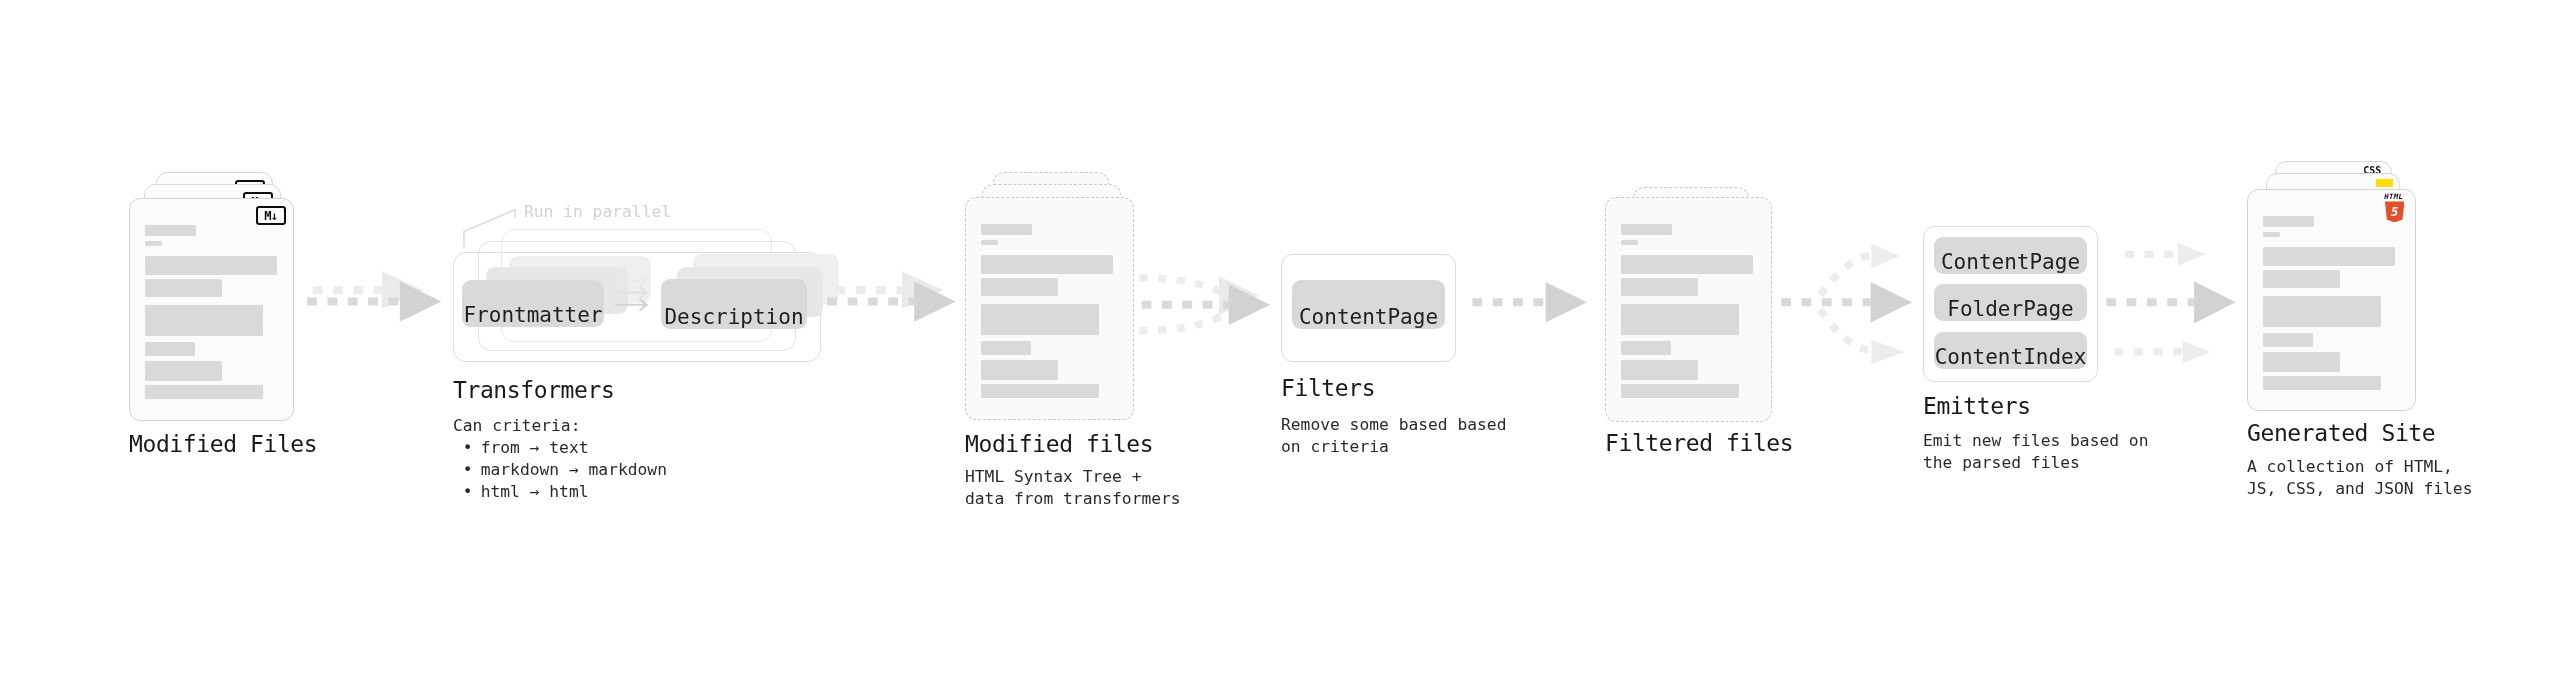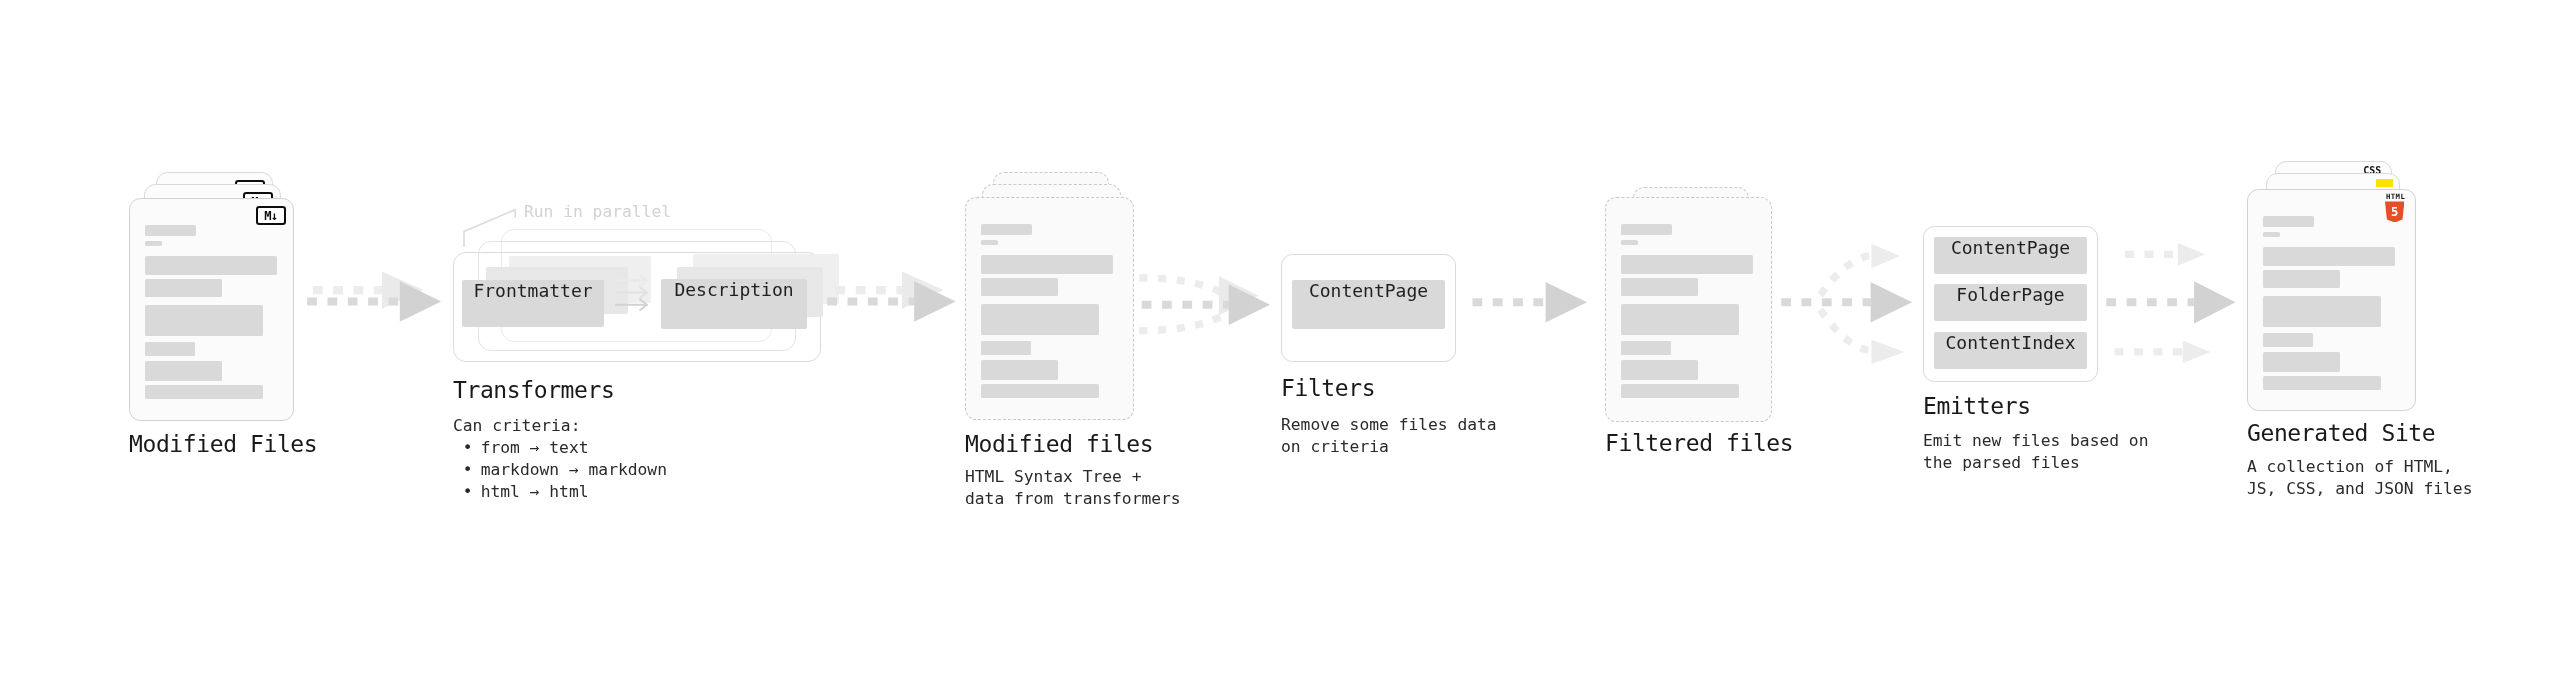--- a/index.html
+++ b/index.html
@@ -26,43 +26,43 @@
   .file-card{position:absolute;background:#fbfbfb;border:1.6px solid #d2d2d2;border-radius:11.4px;}
   .file-card.behind{background:#fcfcfc;border-color:#d8d8d8;}
   .file-card.dashed{background:#fafafa;border:1.6px dashed #c9c9c9;}
   .sk{position:absolute;left:14.6px;background:#d9d9d9;border-radius:1.6px;}
 
   .obox{position:absolute;border:1.6px solid #dcdcdc;border-radius:13px;background:transparent;}
   .obox.l2{border-color:#e3e3e3;}
   .obox.l3{border-color:#eaeaea;}
   .wbox{position:absolute;border:1.6px solid #d9d9d9;border-radius:11.4px;background:#ffffff;}
 
-  .pill{position:absolute;background:#d9d9d9;border-radius:2px;display:flex;align-items:flex-start;justify-content:center;
-        font-size:18px;color:#1f1f1f;white-space:nowrap;}
+  .pill{position:absolute;background:#d9d9d9;border-radius:9px;display:flex;align-items:flex-end;justify-content:center;
+        font-size:21px;color:#1f1f1f;white-space:nowrap;}
   .pill.g1{background:#e7e7e7;}
   .pill.g2{background:#efefef;}
 
   .ntitle{position:absolute;font-size:23px;font-weight:500;color:#191919;letter-spacing:-0.4px;white-space:nowrap;z-index:7;}
   .nsub{position:absolute;font-size:16.3px;color:#2a2a2a;line-height:22px;white-space:pre-line;z-index:7;}
   .faded-label{position:absolute;font-size:16.3px;color:#d2d2d2;white-space:nowrap;z-index:7;}
 
   .tbody{position:absolute;font-size:16.3px;line-height:22px;color:#2a2a2a;white-space:nowrap;z-index:7;}
   .brow{display:block;}
   .brow.bullet{padding-left:9.8px;}
   .bdot{margin-right:8.1px;}
 
   
   .md-badge{position:absolute;top:7.3px;right:7.3px;width:30px;height:18.7px;border:2px solid #0d0d0d;border-radius:3.3px;
             background:#ffffff;display:flex;align-items:center;justify-content:center;
             font-weight:700;font-size:12.2px;letter-spacing:-0.8px;color:#0d0d0d;box-sizing:border-box;}
   .css-badge{position:absolute;top:4.1px;right:9.8px;text-align:center;line-height:1;}
   .css-badge .txt{font-size:10px;font-weight:700;color:#111111;display:block;}
   .css-badge .bar{width:12.2px;height:2.4px;background:#2965f1;margin:0.8px auto 0;border-radius:0.8px;}
   .js-badge{position:absolute;top:4.9px;right:6.5px;width:17px;height:8.1px;background:#ffe000;}
-  .html5-badge{position:absolute;top:3.3px;right:9.8px;width:21px;text-align:right;line-height:1;}
+  .html5-badge{position:absolute;top:3.3px;right:9.8px;width:21px;text-align:left;line-height:1;font-style:italic;}
   .html5-badge .word{font-size:7.3px;font-weight:700;letter-spacing:0.4px;color:#111111;display:block;}
   .html5-badge .shield{width:19.5px;height:21px;margin:0.8px auto 0;background:#e34f26;
        clip-path:polygon(0% 0%,100% 0%,90% 86%,50% 100%,10% 86%);
        display:flex;align-items:center;justify-content:center;color:#ffffff;font-weight:700;font-size:12.2px;}
 </style>
 </head>
 <body>
 
 <div class="canvas">
 
@@ -194,21 +194,21 @@
     <div class="nsub" style="left:965px;top:466px;">HTML Syntax Tree +
 data from transformers</div>
   </div>
 
   <div>
     <div class="wbox" style="left:1281px;top:254px;width:173px;height:106px;z-index:1;"></div>
     <div class="pill" style="left:1292px;top:280px;width:153px;height:49px;z-index:2;">
       <span>ContentPage</span>
     </div>
     <div class="ntitle" style="left:1281px;top:375px;text-align:center;">Filters</div>
-    <div class="nsub" style="left:1281px;top:414px;">Remove some files data
+    <div class="nsub" style="left:1281px;top:414px;">Remove some based based
 on criteria</div>
   </div>
 
   <div>
     <div class="file-card dashed" style="left:1633px;top:187px;width:114px;height:65px;z-index:1;"></div>
     <div class="file-card dashed" style="left:1605px;top:197px;width:165px;height:223px;z-index:2;">
         <div class="sk" style="top: 26px; width: 51px; height: 11.4px;"></div>
         <div class="sk" style="top: 42px; width: 17px; height: 4.9px;"></div>
         <div class="sk" style="top: 57px; width: 132px; height: 18.7px;"></div>
         <div class="sk" style="top: 80px; width: 77px; height: 18px;"></div>

